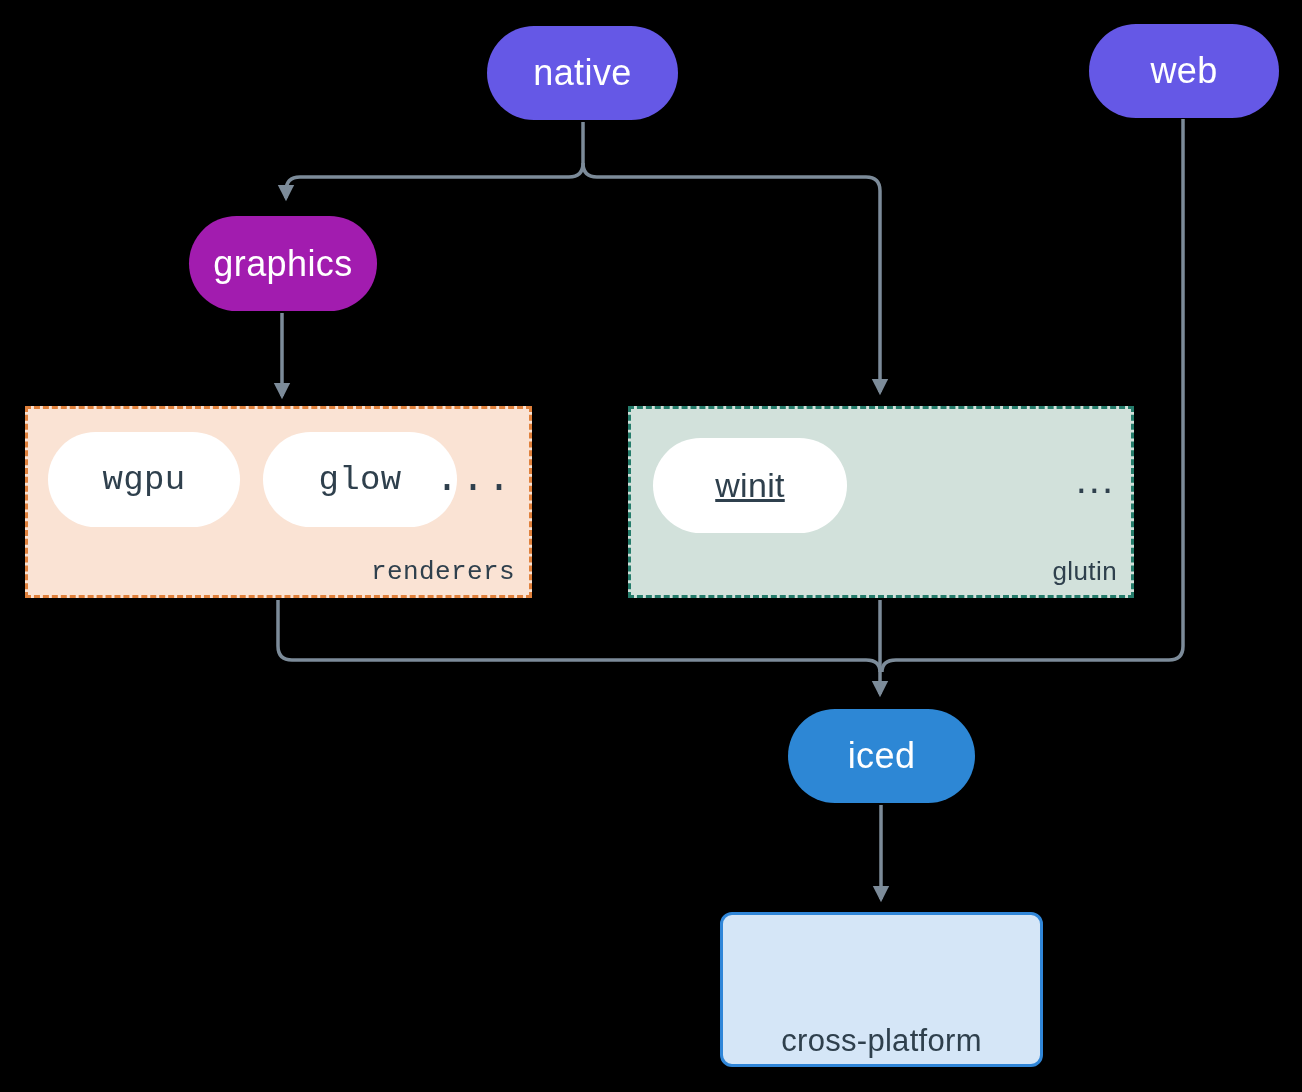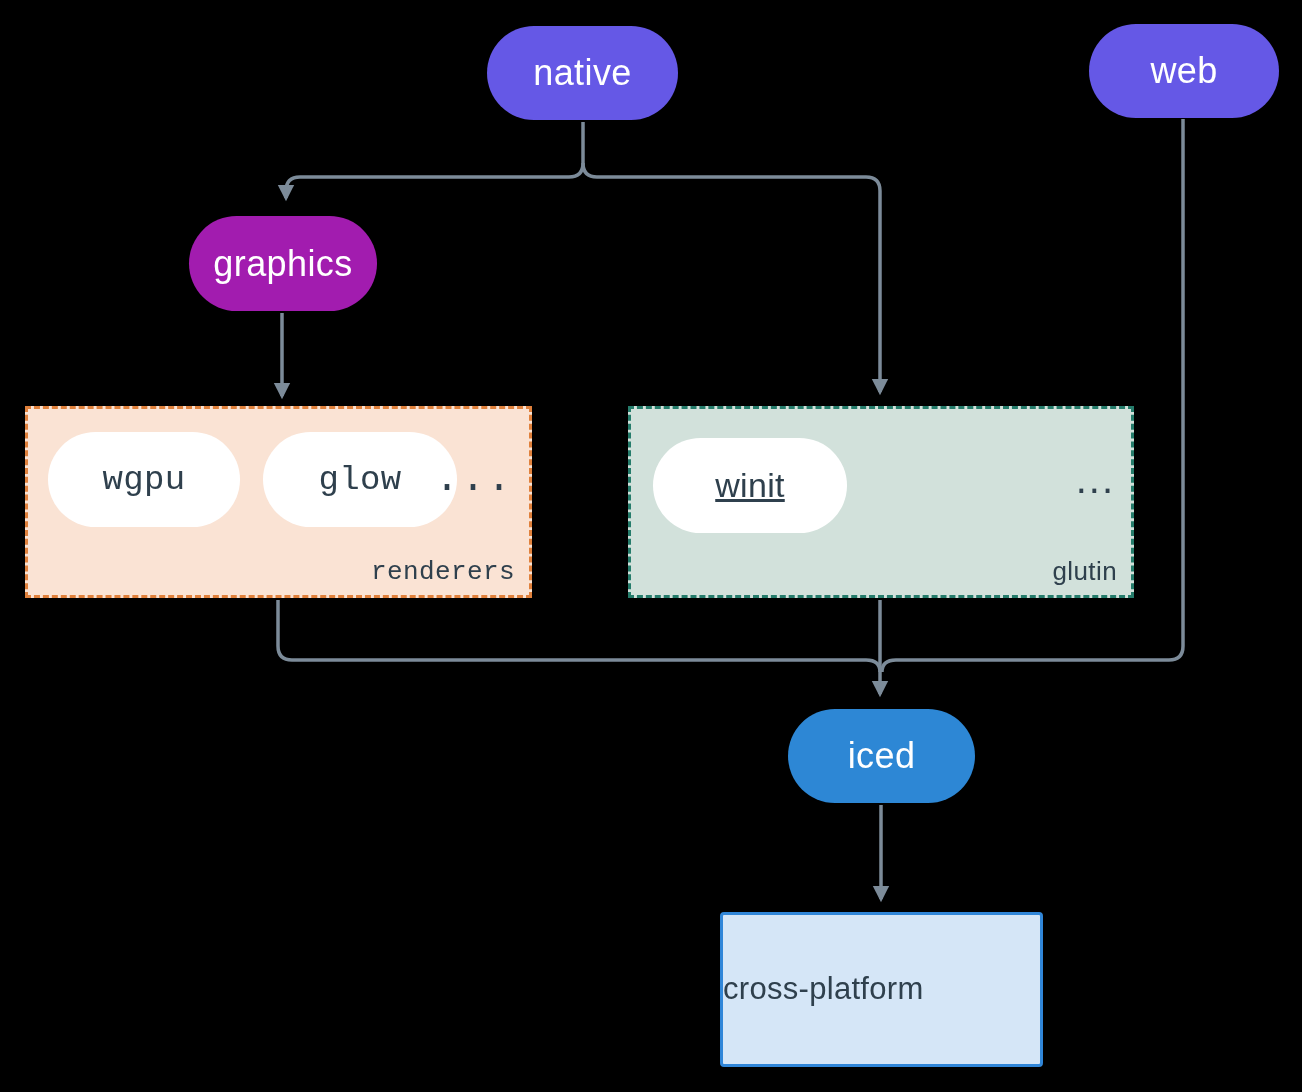--- a/index.html
+++ b/index.html
@@ -37,22 +37,22 @@
   .group-shells .item-a{left:22px;top:29px;width:194px;height:95px;text-decoration:underline;}
   .group-shells .item-b{left:239px;top:23px;width:193px;height:95px;}
   .dots{
     position:absolute;right:16px;top:48px;font-size:40px;color:#2F404D;letter-spacing:2px;
   }
   .group-label{
     position:absolute;right:14px;bottom:8px;font-size:26px;color:#2F404D;letter-spacing:.4px;margin-left:13px;
   }
   .app-box{
     position:absolute;left:720px;top:912px;width:323px;height:155px;box-sizing:border-box;
-    background:#D5E6F7;border:3px solid #3086D8;border-radius:4px;
-    display:flex;flex-direction:column;align-items:flex-start;justify-content:center;
+    background:#D5E6F7;border:3px solid #3086D8;border-radius:12px;
+    display:flex;flex-direction:row;align-items:flex-end;justify-content:center;
     font-size:31px;line-height:1.5;color:#2F404D;text-align:center;letter-spacing:.3px;
   }
 </style>
 </head>
 <body>
 
 <svg class="connectors" width="1302" height="1092" viewBox="0 0 1302 1092">
   <defs>
     <marker id="ah" viewBox="0 0 12 12" refX="9" refY="6" markerWidth="5.6" markerHeight="5.6" orient="auto">
       <path d="M1,1 L11,6 L1,11 Z" fill="#7C8B99"></path>

